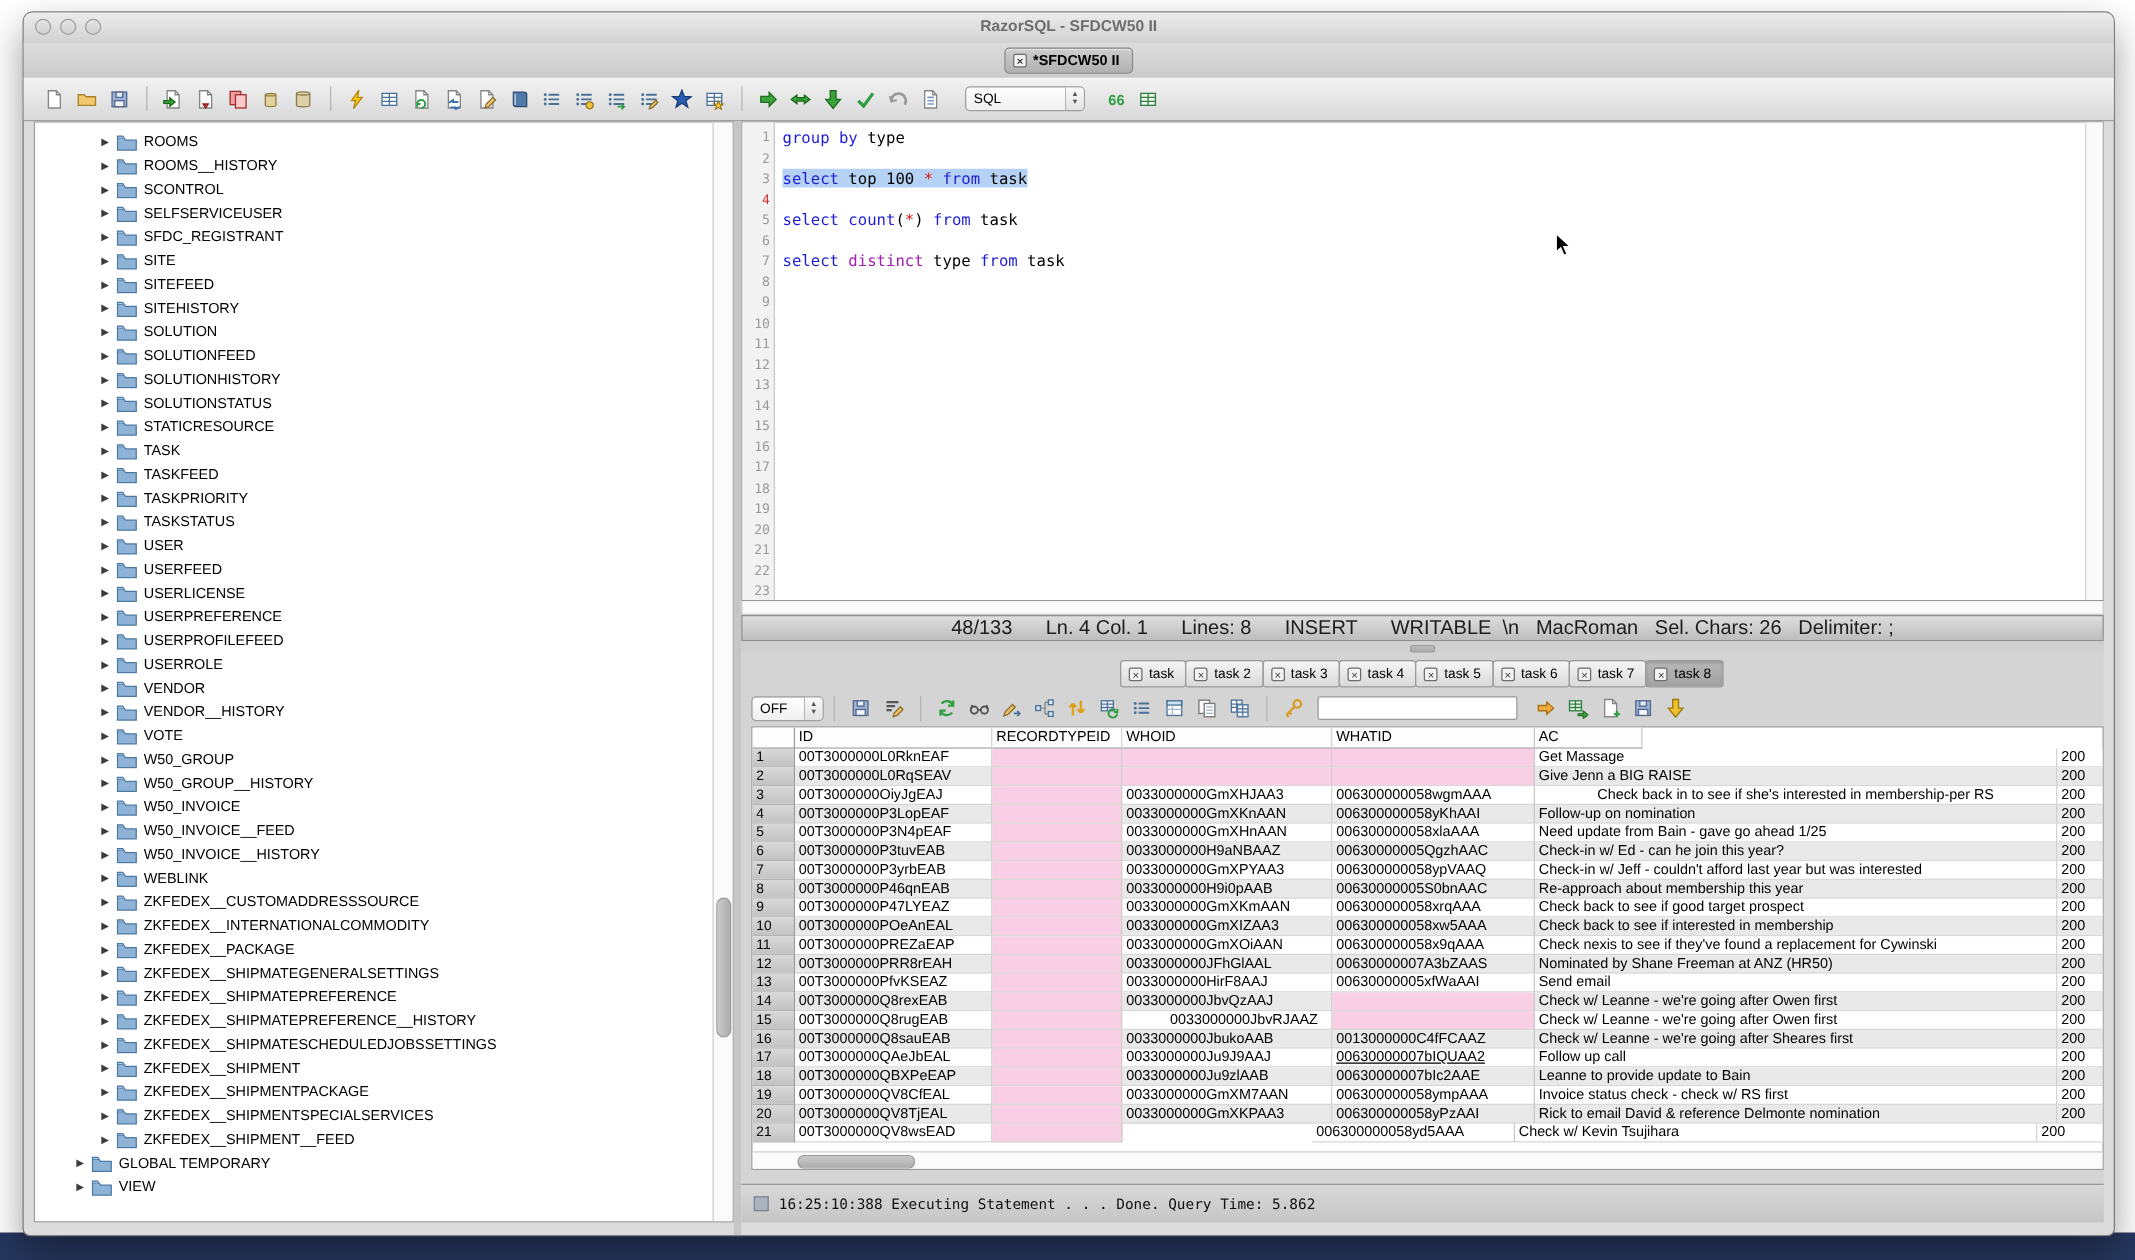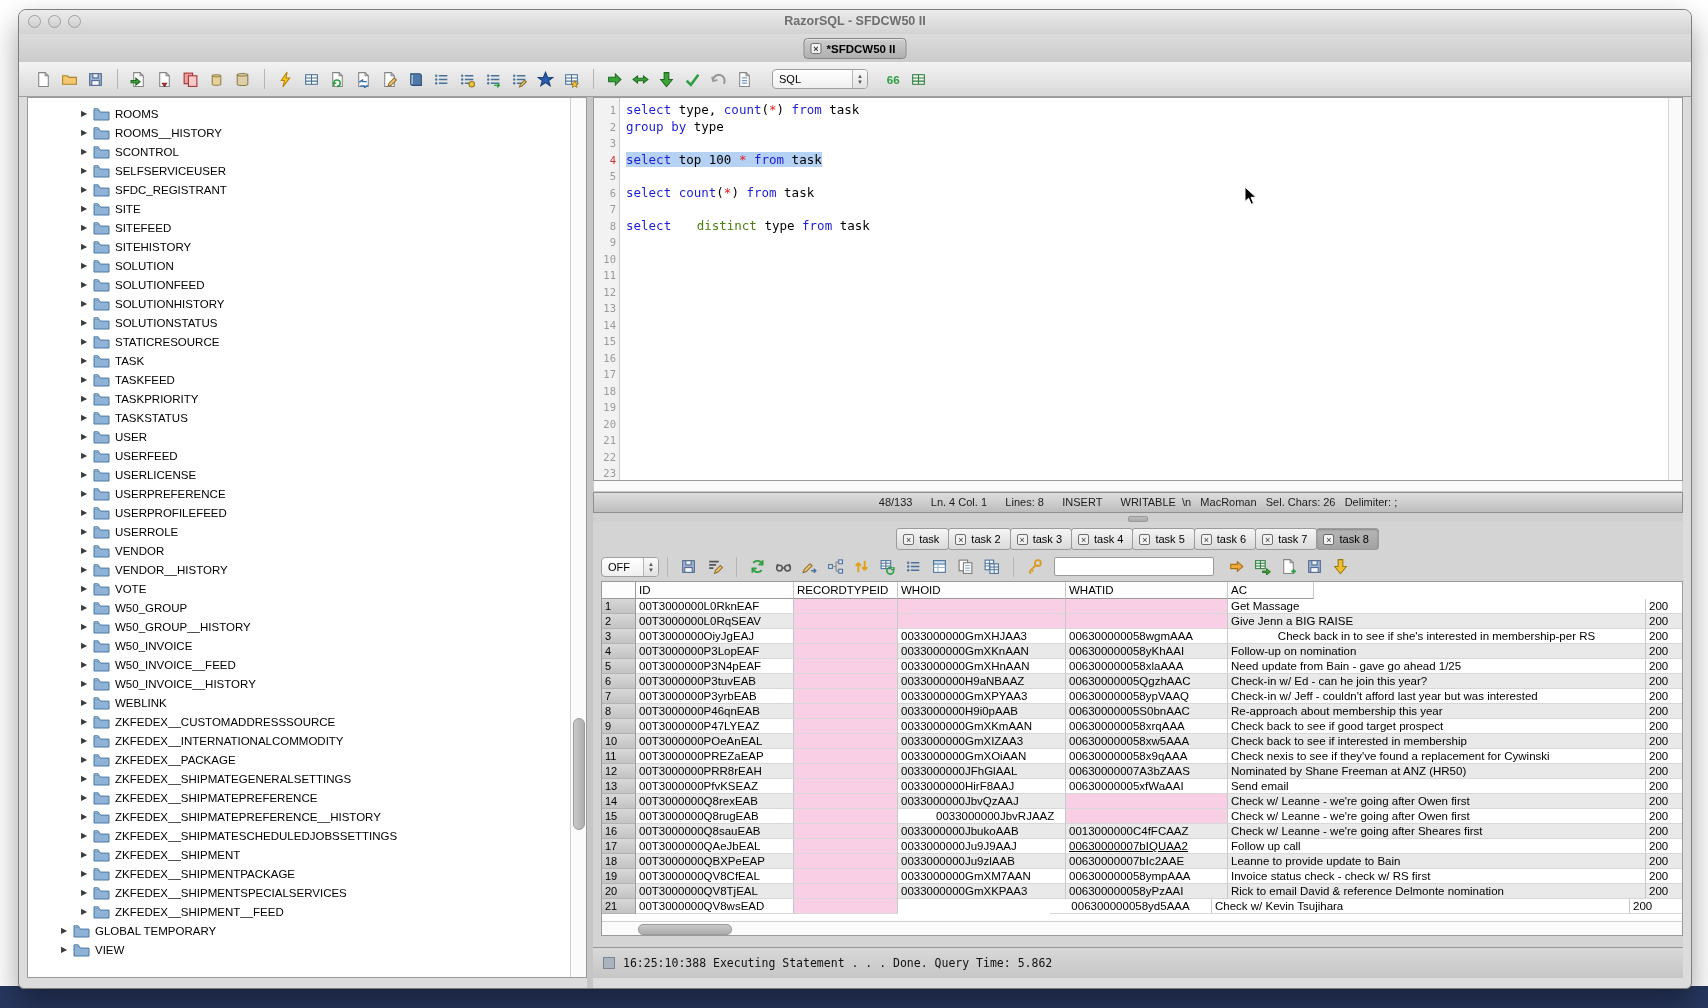--- a/index.html
+++ b/index.html
@@ -57,28 +57,28 @@
   #gutter{width:26px;background:#f2f2f2;border-right:1px solid #c9c9c9;
     font-family:"DejaVu Sans Mono",monospace;font-size:10.5px;color:#9a9a9a;text-align:right;
     padding:4px 3px 0 0;box-sizing:border-box;}
   #gutter div{height:16.5px;line-height:16.5px;}
   #gutter div.cur{color:#cc3333;}
   #code{flex:1;padding:4px 0 0 6px;font-family:"DejaVu Sans Mono",monospace;font-size:12.5px;overflow:hidden;}
   #code .line{height:16.5px;line-height:16.5px;white-space:pre;}
   #code .line .seg{display:inline;}
   #code .k{color:#1d1dd4;}
   #code .r{color:#e32222;}
-  #code .d{color:#4d7c0f;margin-left:18px;}
+  #code .d{color:#a21caf;}
   #code .line.sel .code-inner{background:#b5d1f3;}
   #editor-vscroll{width:13px;background:#fafafa;border-left:1px solid #d5d5d5;}
   #editor-hscroll{position:absolute;left:0;right:0;top:384px;height:11px;background:#fafafa;
     border:1px solid #c9c9c9;border-top:none;box-sizing:border-box;}
   #editor-status{position:absolute;left:0;right:0;top:395px;height:21px;
     background:linear-gradient(#dedede,#bdbdbd);border:1px solid #8f8f8f;box-sizing:border-box;
-    font-size:11px;color:#1c1c1c;text-align:center;line-height:19px;white-space:pre;}
+    font-size:16px;color:#1c1c1c;text-align:center;line-height:19px;white-space:pre;}
   #splitter{position:absolute;left:0;right:0;top:416px;height:9px;background:#d0d0d0;}
   #splitter .dimple{position:absolute;left:50%;top:3px;width:18px;height:4px;border-radius:2px;
     background:linear-gradient(#bdbdbd,#a8a8a8);border:1px solid #9a9a9a;transform:translateX(-50%);}
   
   #rtabs{position:absolute;left:0;right:0;top:427px;height:26px;display:flex;align-items:flex-end;
     justify-content:center;}
   .rtab{height:20px;display:flex;align-items:center;gap:5px;padding:0 9px 0 6px;font-size:11px;
     background:linear-gradient(#f5f5f5,#dadada);border:1px solid #9b9b9b;margin-left:-1px;border-radius:3px;}
   .rtab.active{background:linear-gradient(#b7b7b7,#a2a2a2);box-shadow:inset 0 1px 2px rgba(0,0,0,.25);}
   #rtoolbar{position:absolute;left:8px;right:8px;top:456px;height:27px;display:flex;align-items:center;}
@@ -718,21 +718,20 @@
             <div>16</div>
             <div>17</div>
             <div>18</div>
             <div>19</div>
             <div>20</div>
             <div>21</div>
             <div>22</div>
             <div>23</div>
           </div>
         <div id="code">
-            <div class="line"><span class="code-inner"><span class="seg k">select </span><span class="seg p">type, </span><span class="seg k">count</span><span class="seg p">(</span><span class="seg r">*</span><span class="seg p">) </span><span class="seg k">from</span><span class="seg p"> task</span></span></div>
             <div class="line"><span class="code-inner"><span class="seg k">group by </span><span class="seg p">type</span></span></div>
             <div class="line"><span class="code-inner"></span></div>
             <div class="line sel"><span class="code-inner"><span class="seg k">select </span><span class="seg p">top 100 </span><span class="seg r">*</span><span class="seg p"> </span><span class="seg k">from</span><span class="seg p"> task</span></span></div>
             <div class="line"><span class="code-inner"></span></div>
             <div class="line"><span class="code-inner"><span class="seg k">select </span><span class="seg k">count</span><span class="seg p">(</span><span class="seg r">*</span><span class="seg p">) </span><span class="seg k">from</span><span class="seg p"> task</span></span></div>
             <div class="line"><span class="code-inner"></span></div>
             <div class="line"><span class="code-inner"><span class="seg k">select </span><span class="seg d">distinct</span><span class="seg p"> type </span><span class="seg k">from</span><span class="seg p"> task</span></span></div>
             <div class="line"><span class="code-inner"></span></div>
             <div class="line"><span class="code-inner"></span></div>
             <div class="line"><span class="code-inner"></span></div>
@@ -1118,21 +1117,21 @@
               <div class="gcell" style="width: 168px;">0033000000GmXKPAA3</div>
               <div class="gcell" style="width: 162px;">006300000058yPzAAI</div>
               <div class="gcell" style="width: 418px;">Rick to email David &amp; reference Delmonte nomination</div>
               <div class="gcell" style="width: 86px;">200</div>
             </div>
             <div class="grow row-odd">
               <div class="gcell gnum" style="width: 34px;">21</div>
               <div class="gcell" style="width: 158px;">00T3000000QV8wsEAD</div>
               <div class="gcell nullc" style="width: 104px;"></div>
               <div class="gcell" style="width: 152px; margin-top: 40px;">0033000000GmXLXAA3</div>
-              <div class="gcell" style="width: 162px; text-align: center;">006300000058yd5AAA</div>
+              <div class="gcell" style="width: 162px;">006300000058yd5AAA</div>
               <div class="gcell" style="width: 418px;">Check w/ Kevin Tsujihara</div>
               <div class="gcell" style="width: 86px;">200</div>
             </div>
             <div class="grow row-even">
               <div class="gcell gnum" style="width: 34px;">22</div>
               <div class="gcell" style="width: 158px;">00T3000000QV9FaEAL</div>
               <div class="gcell nullc" style="width: 104px;"></div>
               <div class="gcell" style="width: 168px;">0033000000GmXMDAA3</div>
               <div class="gcell" style="width: 162px;">006300000058yhWAAQ</div>
               <div class="gcell" style="width: 418px;">Need update from David</div>

